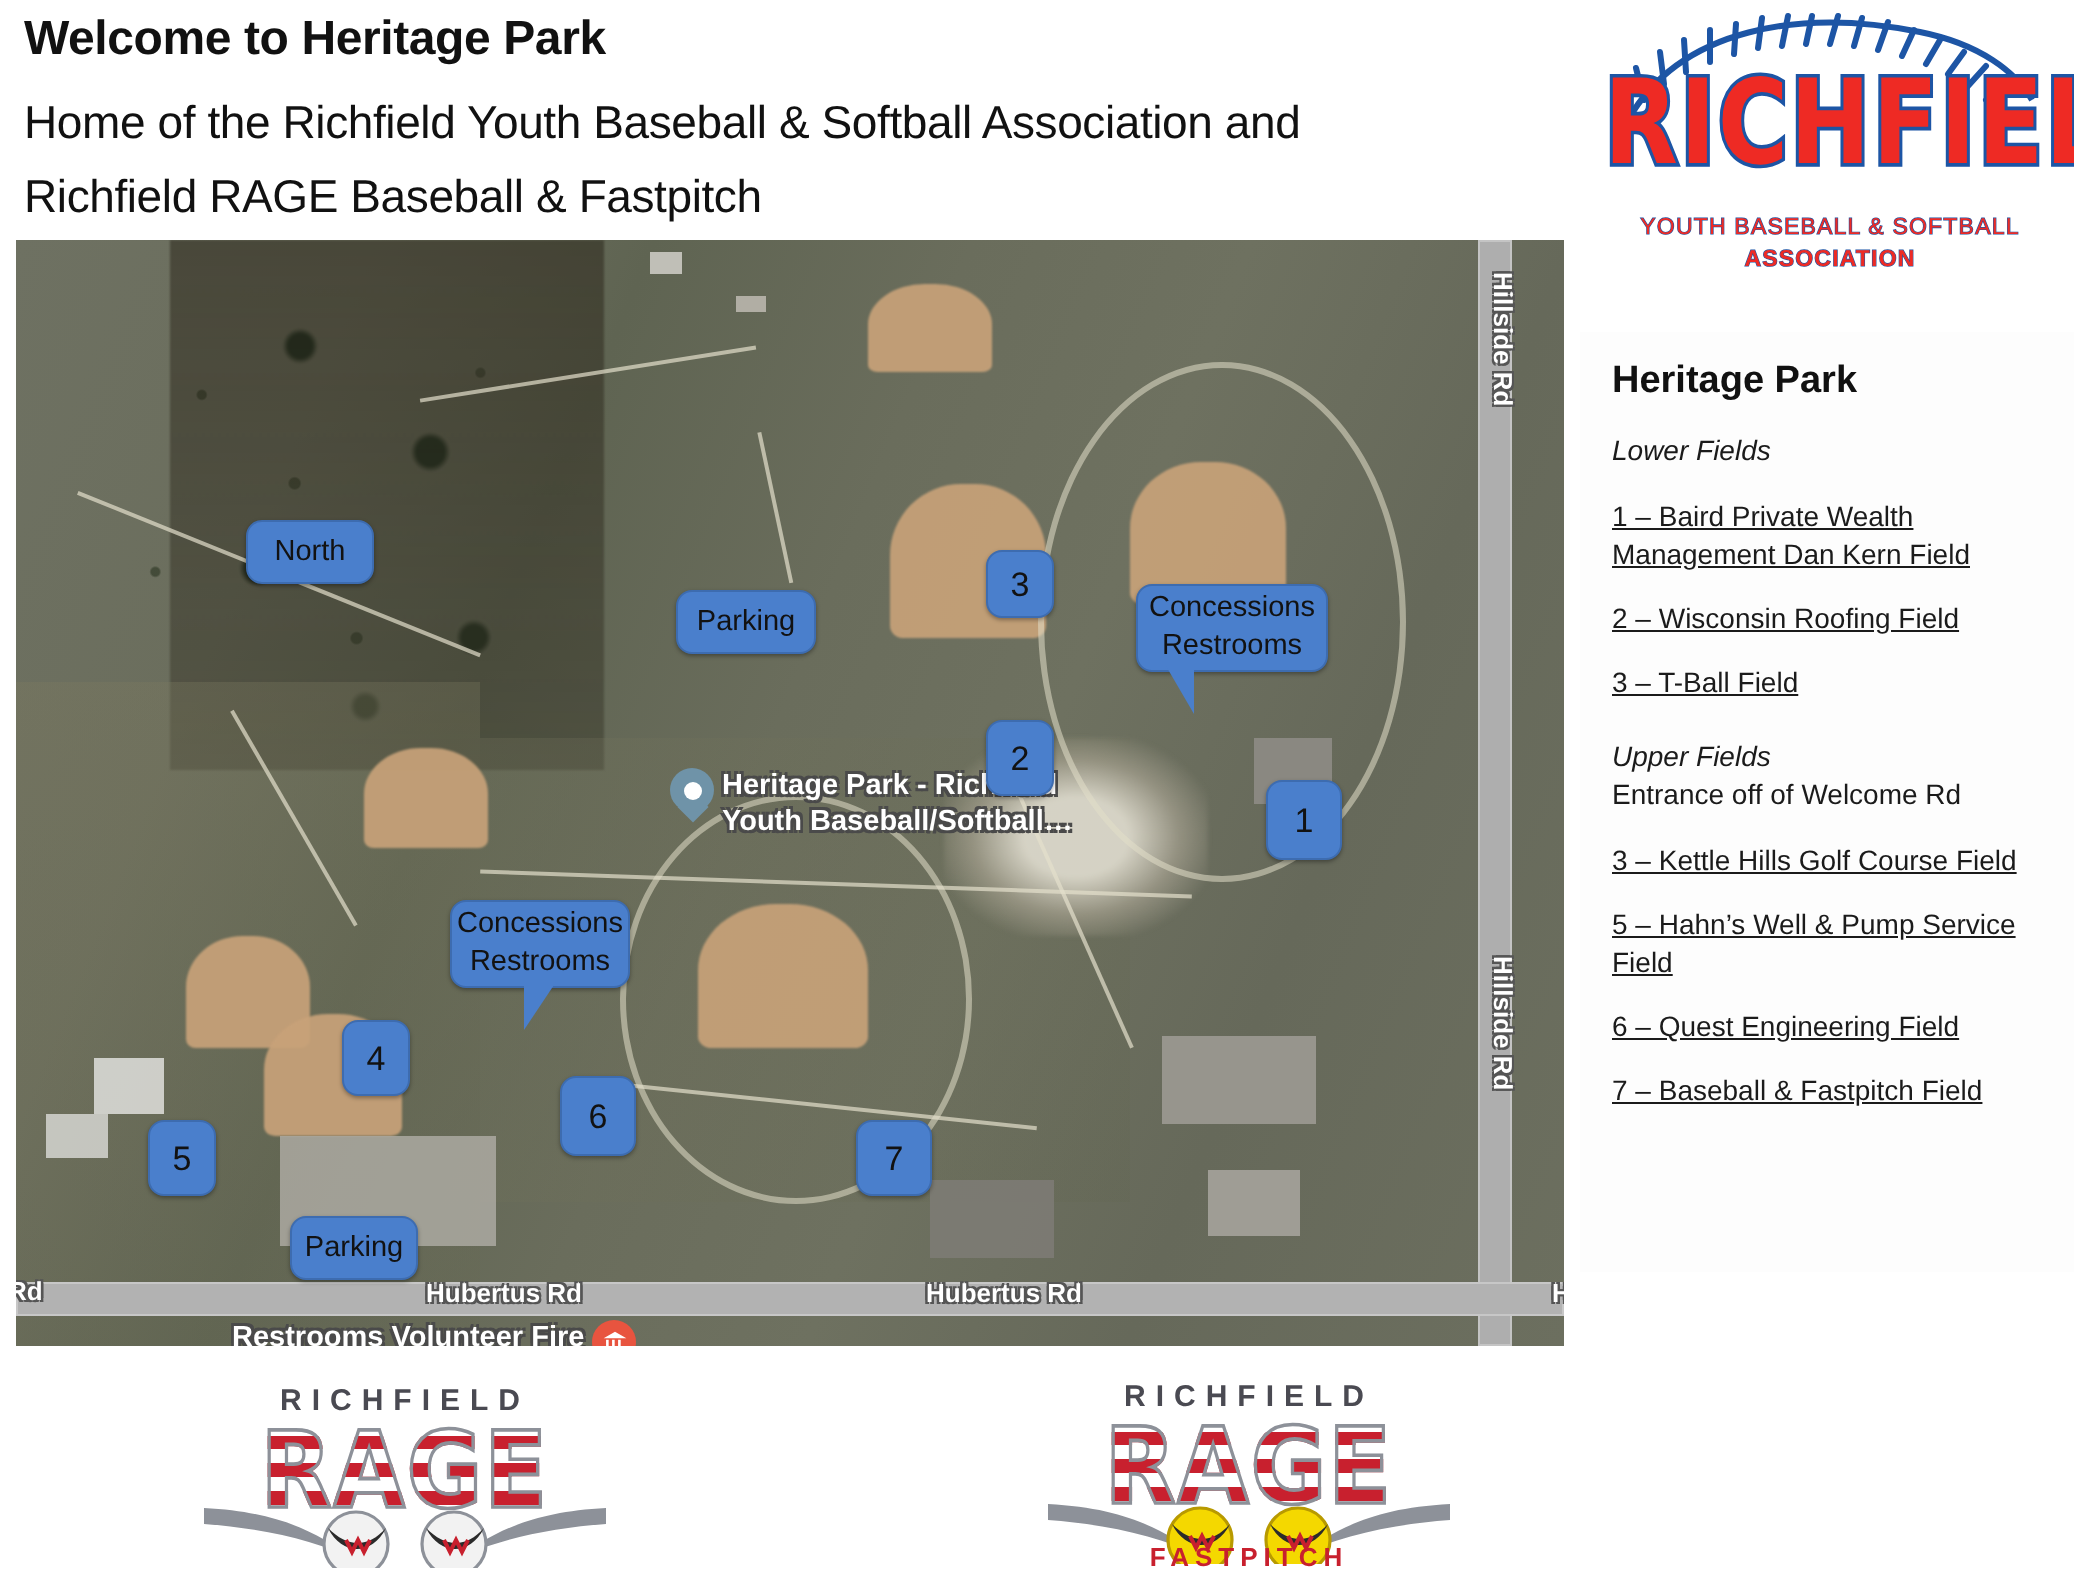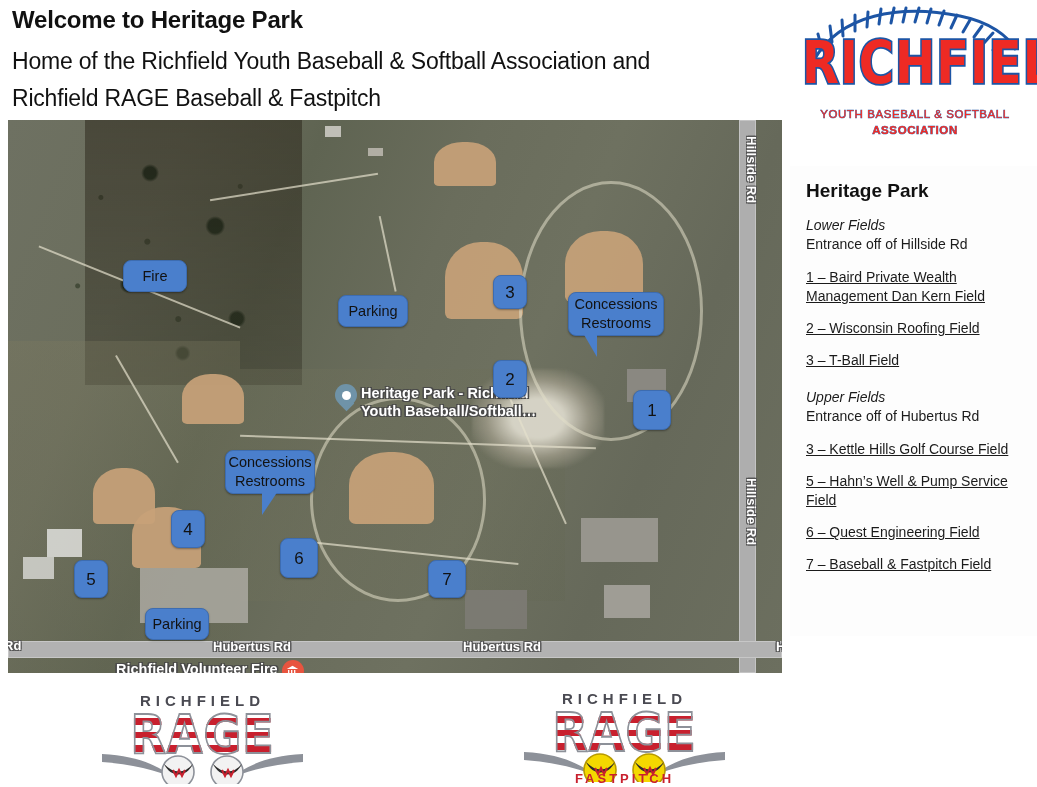--- a/index.html
+++ b/index.html
@@ -326,36 +326,36 @@
         <div class="dot"></div>
     </div>
     <div style="margin-left:4px;">
       <div class="poi-text">Heritage Park - Richfield</div>
       <div class="poi-text">Youth Baseball/Softball…</div>
     </div>
   </div>
 
   <div class="poi" id="poi-fire">
     <div style="margin-right:4px;">
-      <div class="poi-text">Richfield Volunteer Fire</div>
+      <div class="poi-text">Restrooms Volunteer Fire</div>
 
     </div>
     <div class="pin red">
       <div class="tail"></div>
         <div class="head"></div>
       <div class="glyph">
         <svg width="13" height="13" viewBox="0 0 16 16">
           <path d="M8 1 L15 5 H1 Z M2.5 6 h1.6 v5 h-1.6 z M6.2 6 h1.6 v5 h-1.6 z M9.9 6 h1.6 v5 h-1.6 z M1 12 h14 v2 H1 z" fill="#ffffff"></path>
         </svg>
       </div>
     </div>
   </div>
 
   <div class="marker" id="mk-north">
-    <span>Fire</span>
+    <span>North</span>
   </div>
   <div class="marker" id="mk-parking-top">
     <span>Parking</span>
   </div>
   <div class="marker num" id="mk-3">
     <span>3</span>
   </div>
   <div class="marker" id="mk-concessions-top">
     <div>
       <div>Concessions</div>
@@ -393,29 +393,28 @@
   </div>
 
 </div>
 
 <div id="sidebar">
   <div id="sidebar-inner">
     <div id="park-heading">Heritage Park</div>
 
     <div class="sb-group">
       <div class="sb-italic">Lower Fields</div>
-      <div class="sb-plain">Entrance off of Hillside Rd</div>
     </div>
     <div class="sb-entry">1 – Baird Private Wealth Management Dan Kern Field</div>
     <div class="sb-entry">2 – Wisconsin Roofing Field</div>
     <div class="sb-entry">3 – T-Ball Field</div>
 
     <div class="sb-group" style="margin-top:18px;">
       <div class="sb-italic">Upper Fields</div>
-      <div class="sb-plain">Entrance off of Hubertus Rd</div>
+      <div class="sb-plain">Entrance off of Welcome Rd</div>
     </div>
     <div class="sb-entry">3 – Kettle Hills Golf Course Field</div>
     <div class="sb-entry">5 – Hahn’s Well &amp; Pump Service Field</div>
     <div class="sb-entry">6 – Quest Engineering Field</div>
     <div class="sb-entry">7 – Baseball &amp; Fastpitch Field</div>
   </div>
 </div>
 
 <div class="rage" id="logo-rage-baseball">
   <div class="rage-top">RICHFIELD</div>

